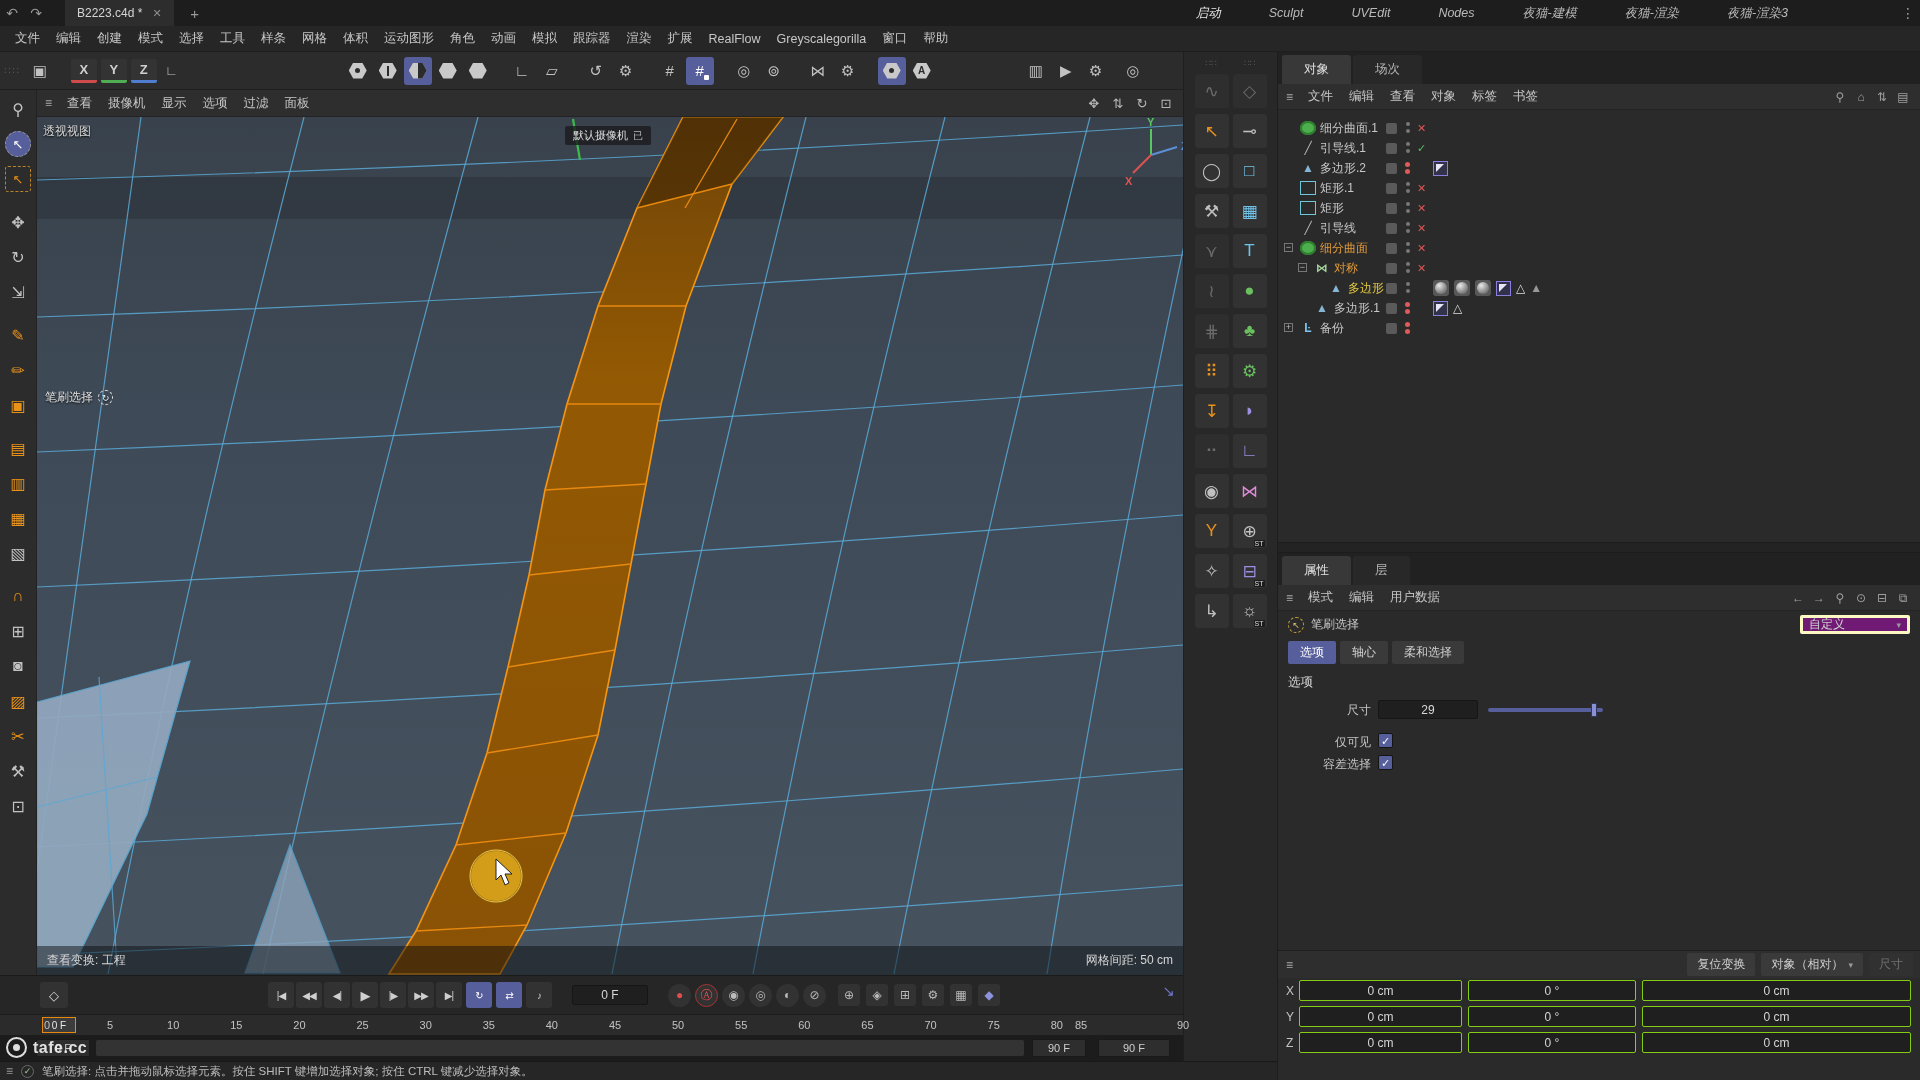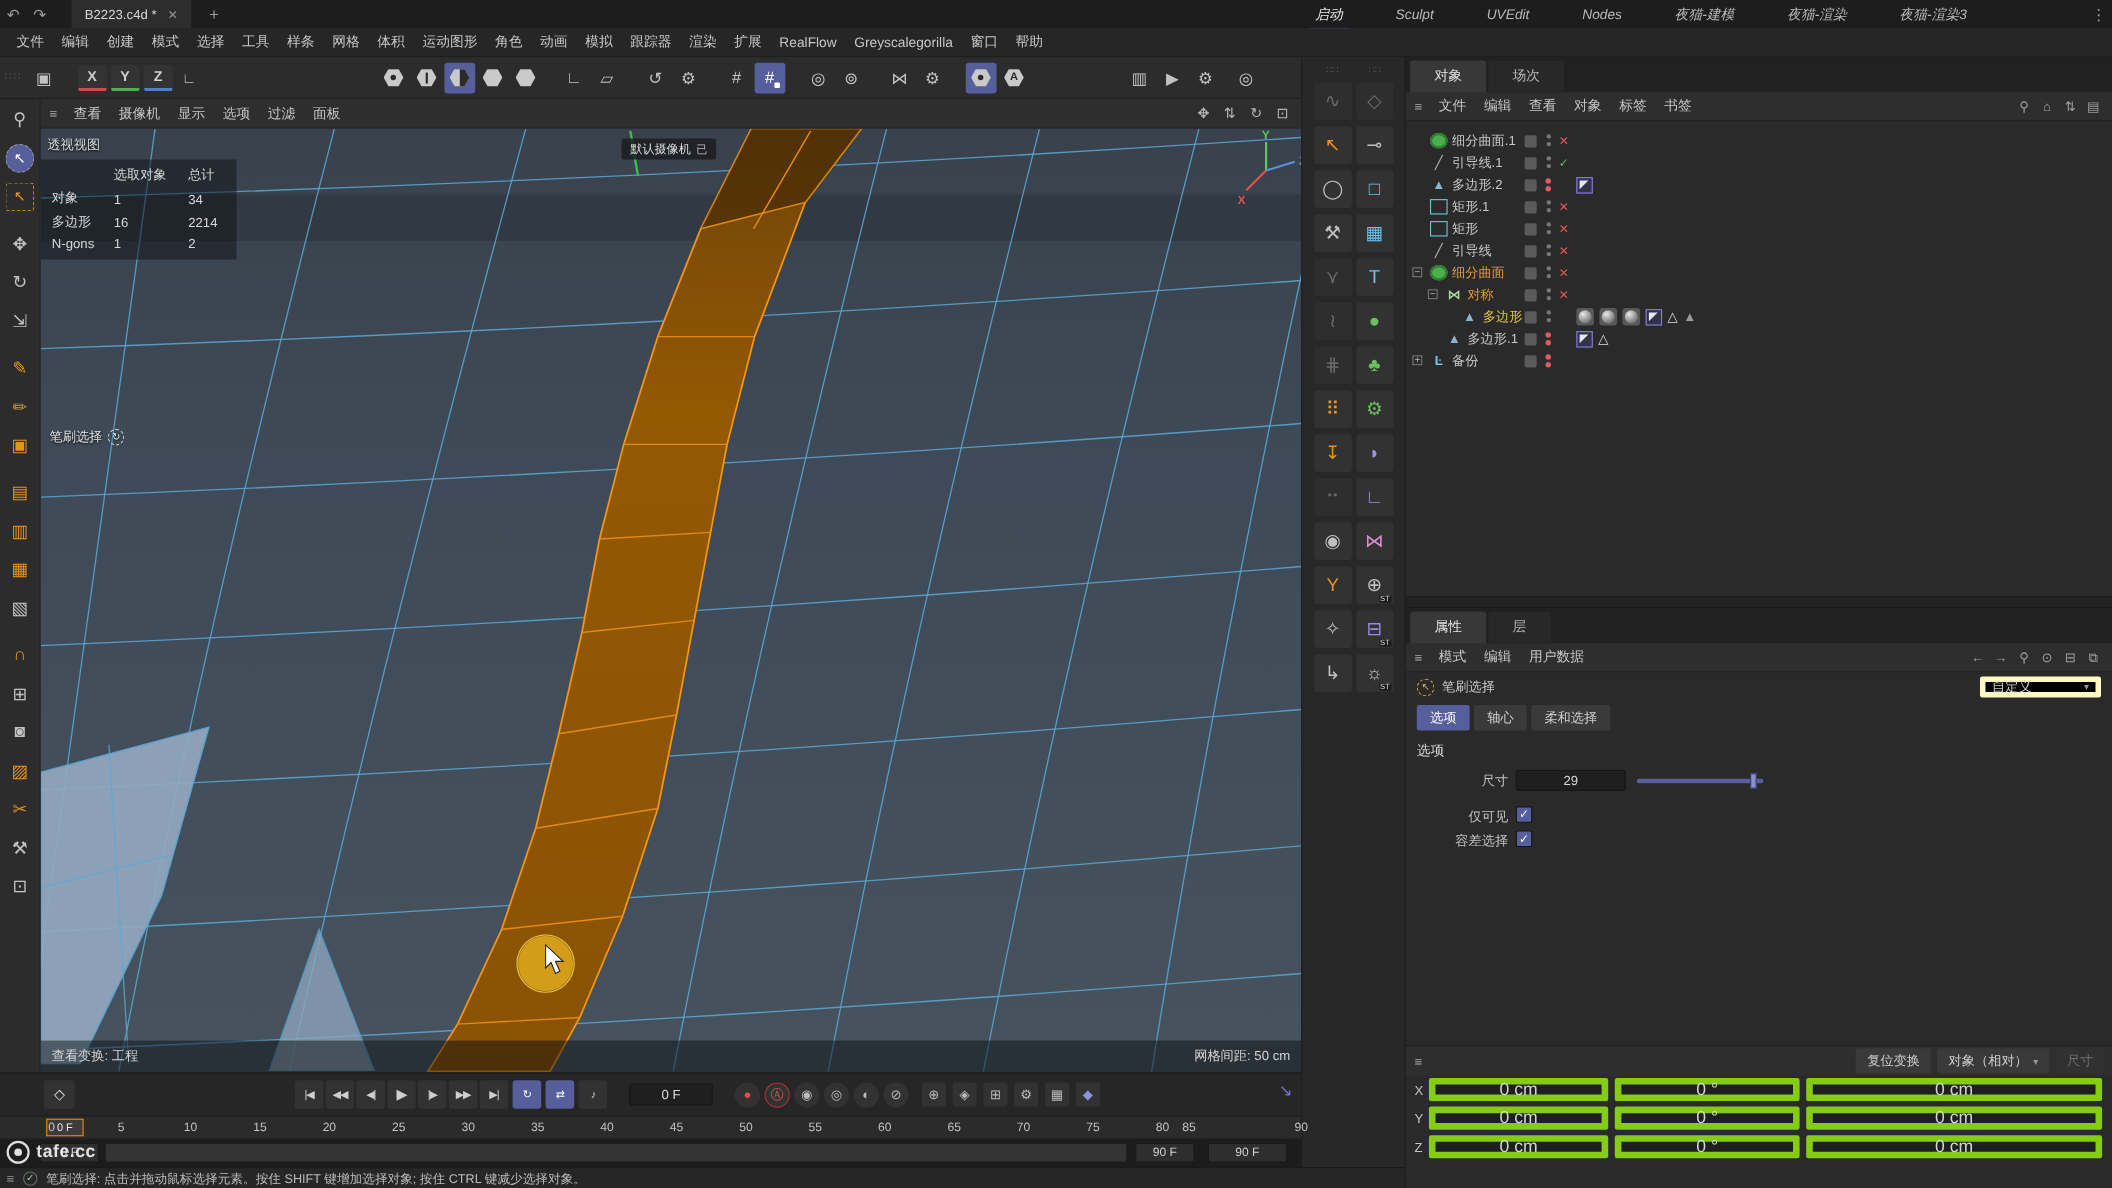--- a/index.html
+++ b/index.html
@@ -113,21 +113,21 @@
   .tag-phong { color:#ddd; font-size:12px; } .tag-tri { color:#999; font-size:12px; }
   .ticon-sds { width:13px; height:13px; border-radius:50%; background:#4cae4c; box-shadow:inset 0 0 0 2px #2f7d2f; }
   .ticon-guide { color:#b5b5b5; } .ticon-poly { color:#87b6d4; }
   .ticon-rect { width:12px; height:9px; border:1.5px solid #6fc8d8; }
   .ticon-sym { color:#a8d8a0; font-size:13px; font-weight:bold; }
   .ticon-null { color:#7fc4f0; font-weight:bold; font-size:13px; }
 
   
   #attr-tool { height:27px; display:flex; align-items:center; padding:0 10px; gap:7px; }
   #attr-tool .bicon { width:16px; height:16px; border:1px dashed #c9a23a; border-radius:50%; font-size:9px; color:#e2c26a; display:flex; align-items:center; justify-content:center; }
-  #preset-dd { margin-left:auto; width:110px; height:19px; background:#000000; border:5px solid #fef9c3; border-radius:2px; display:flex; align-items:center; padding:0 6px; color:#cfcfcf; }
+  #preset-dd { margin-left:auto; width:110px; height:19px; background:#701a75; border:3px solid #fef9c3; border-radius:2px; display:flex; align-items:center; padding:0 6px; color:#cfcfcf; }
   #preset-dd .arr { margin-left:auto; font-size:9px; color:#999; }
   #attr-btns { height:28px; display:flex; align-items:center; padding:0 10px; gap:4px; }
   .abtn { padding:3px 12px; background:#3a3a3a; border-radius:2px; color:#cfcfcf; font-size:12px; }
   .abtn.active { background:#565e9c; color:#fff; }
   #attr-section { padding:8px 10px 2px; color:#d9d9d9; font-size:12.5px; }
   .arow { position:relative; height:22px; }
   .arow .alabel { position:absolute; right:calc(100% - 83px); left:0; text-align:right; top:3px; color:#c4c4c4; }
   .afield { position:absolute; left:90px; top:1px; width:100px; height:19px; background:#1f1f1f; border:1px solid #161616; border-radius:2px; color:#d8d8d8; display:flex; align-items:center; justify-content:center; }
   .aslider { position:absolute; left:200px; top:9px; width:115px; height:4px; background:#565e9c; border-radius:2px; }
   .aslider .handle { position:absolute; right:6px; top:-5px; width:6px; height:14px; background:#8a90d4; border:1px solid #30345c; }
@@ -136,21 +136,21 @@
 
   
   #coord { position:absolute; left:0; top:898px; width:643px; }
   #coord-head { height:28px; display:flex; align-items:center; padding:0 8px; gap:6px; border-top:1px solid #1d1d1d; background:#2e2e2e; }
   #coord-head .burger { color:#aaa; margin-right:auto; }
   .cbtn { padding:3px 10px; background:#3a3a3a; border-radius:2px; color:#cfcfcf; white-space:nowrap; }
   .cbtn .arr { font-size:9px; color:#999; margin-left:5px; }
   .cbtn.disabled { color:#707070; background:#313131; }
   .crow { position:relative; height:26px; }
   .crow .axis { position:absolute; left:8px; top:6px; color:#c4c4c4; }
-  .ccell { position:absolute; top:2px; height:21px; background:#1f1f1f; border:6px solid #84cc16; border-radius:2px; color:#d5d5d5; display:flex; align-items:center; justify-content:center; font-size:16px; }
+  .ccell { position:absolute; top:2px; height:21px; background:#1f1f1f; border:1px solid #84cc16; border-radius:2px; color:#d5d5d5; display:flex; align-items:center; justify-content:center; font-size:12px; }
   .c1 { left:21px; width:163px; } .c2 { left:190px; width:168px; } .c3 { left:364px; width:269px; }
 
   
   #timeline { left:0; top:975px; width:1183px; height:86px; background:#262626; border-top:1px solid #1a1a1a; }
   #t-row1 { position:relative; height:38px; display:flex; align-items:center; }
   #key-diamond { position:absolute; left:40px; width:28px; height:26px; background:#323232; border-radius:3px; color:#ddd; display:flex; align-items:center; justify-content:center; font-size:13px; }
   #transport { position:absolute; left:268px; display:flex; gap:2px; }
   .trbtn { min-width:26px; height:26px; padding:0 3px; background:#323232; border-radius:3px; color:#cfcfcf; display:flex; align-items:center; justify-content:center; font-size:10px; letter-spacing:-1px; }
   .trbtn.play { font-size:13px; }
   .trbtn.blueb { background:#565e9c; color:#fff; }
@@ -418,46 +418,20 @@
         <circle cx="459" cy="759" r="26" fill="#d7a21b" stroke="#8a6a10" stroke-width="2" opacity="0.95"></circle>
         <circle cx="459" cy="759" r="26" fill="none" stroke="#f0c04a" stroke-width="1"></circle>
         <path d="M459,742 l0,21 l5,-5 l4,10 l4,-2 l-4,-9 l7,0 Z" fill="#ffffff" stroke="#222" stroke-width="1"></path>
       </g>
     </svg>
     <div id="vp-label" class="abs">透视视图</div>
     <div id="cam-pill" class="abs">
       <span>默认摄像机</span>
       <span style="font-size:10px;color:#bbb">已</span>
     </div>
-    <div id="stats" class="abs">
-      <table>
-        <tbody>
-            <tr>
-              <td></td>
-              <td>选取对象</td>
-              <td>总计</td>
-            </tr>
-        <tr>
-              <td>对象</td>
-              <td>1</td>
-              <td>34</td>
-            </tr>
-        <tr>
-              <td>多边形</td>
-              <td>16</td>
-              <td>2214</td>
-            </tr>
-        <tr>
-              <td>N-gons</td>
-              <td>1</td>
-              <td>2</td>
-            </tr>
-      </tbody>
-        </table>
-    </div>
     <div id="brush-hint" class="abs">
       <span>笔刷选择</span>
       <span class="badge">↻</span>
     </div>
     <div id="vp-bottom" class="abs">
       <span>查看变换: 工程</span>
       <span class="right">网格间距: 50 cm</span>
     </div>
   </div>
 

